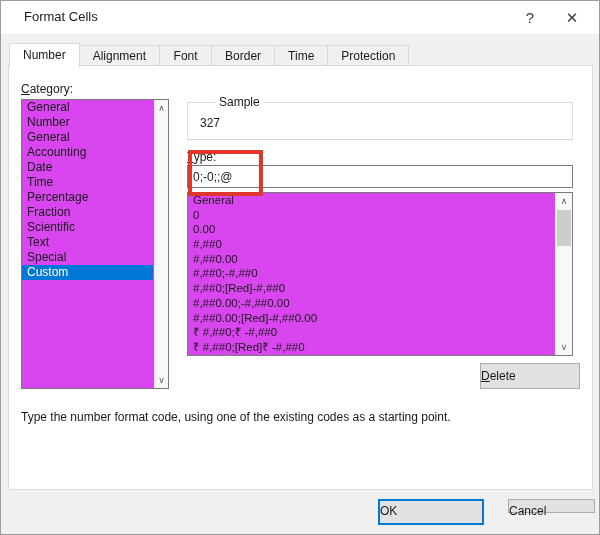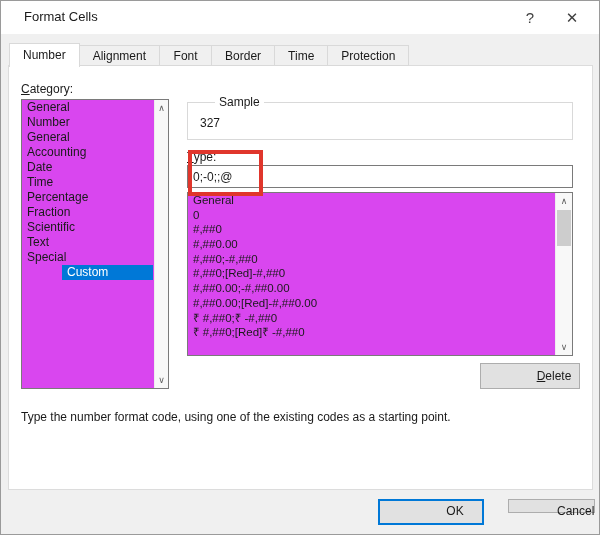--- a/index.html
+++ b/index.html
@@ -39,21 +39,21 @@
     position: absolute; left: 7px; top: 64px; width: 585px; height: 425px;
     background: #fff; border: 1px solid #dcdcdc; z-index: 2;
   }
   .accel { text-decoration: underline; }
   .category-label { position: absolute; left: 12px; top: 16px; }
   .listbox {
     background: #d946ef; border: 1px solid #7a7a7a; overflow: hidden; position: absolute;
   }
   .category-list { left: 12px; top: 33px; width: 148px; height: 290px; padding-right: 15px; }
   .cat-item { height: 15px; line-height: 15px; padding-left: 5px; white-space: nowrap; }
-  .cat-item.selected { background: #0078d7; color: #fff; margin-left: 40px; }
+  .cat-item.selected { background: #0078d7; color: #fff; }
   .scrollbar {
     position: absolute; right: 0; top: 0; bottom: 0; background: #f8f8f8; border-left: 1px solid #ededed;
   }
   .cat-scroll { width: 14px; }
   .scroll-arrow {
     position: absolute; left: 0; width: 100%; text-align: center;
     font-size: 9px; color: #606060; height: 14px; line-height: 14px;
   }
   .arrow-up { top: 1px; } .arrow-down { bottom: 1px; }
   
@@ -71,21 +71,21 @@
     position: absolute; left: 179px; top: 84px; width: 75px; height: 46px;
     border: 4px solid #e0362c; z-index: 6; pointer-events: none; background: transparent;
   }
   .type-list { left: 178px; top: 126px; width: 386px; height: 164px; padding-right: 18px; }
   .type-item { height: 14.7px; line-height: 14.7px; padding-left: 5px; font-size: 11.5px; white-space: nowrap; }
   .type-scroll { width: 17px; }
   .scroll-thumb { position: absolute; left: 1px; right: 1px; top: 17px; height: 36px; background: #cdcdcd; }
   
   .win-btn {
     position: absolute; background: #e1e1e1; border: 1px solid #adadad;
-    text-align: center; font-size: 12px; color: #1a1a1a; cursor: default; padding-left: 48px;
+    text-align: left; font-size: 12px; color: #1a1a1a; cursor: default;
   }
   .delete-btn { left: 471px; top: 297px; width: 100px; height: 26px; line-height: 24px; }
   .help-line { position: absolute; left: 12px; top: 344px; white-space: nowrap; }
   .ok-btn {
     left: 377px; top: 498px; width: 106px; height: 26px; line-height: 21px;
     border: 2px solid #0078d7;
   }
   .cancel-btn { left: 507px; top: 498px; width: 87px; height: 14px; line-height: 23px; }
 </style>
 </head>
@@ -182,20 +182,23 @@
 
     <div class="listbox type-list">
       <div>
         <div class="type-item">
             <span>General</span>
           </div>
           <div class="type-item">
             <span>0</span>
           </div>
           <div class="type-item">
+            <span>0.00</span>
+          </div>
+          <div class="type-item">
             <span>#,##0</span>
           </div>
           <div class="type-item">
             <span>#,##0.00</span>
           </div>
           <div class="type-item">
             <span>#,##0;-#,##0</span>
           </div>
           <div class="type-item">
             <span>#,##0;[Red]-#,##0</span>

